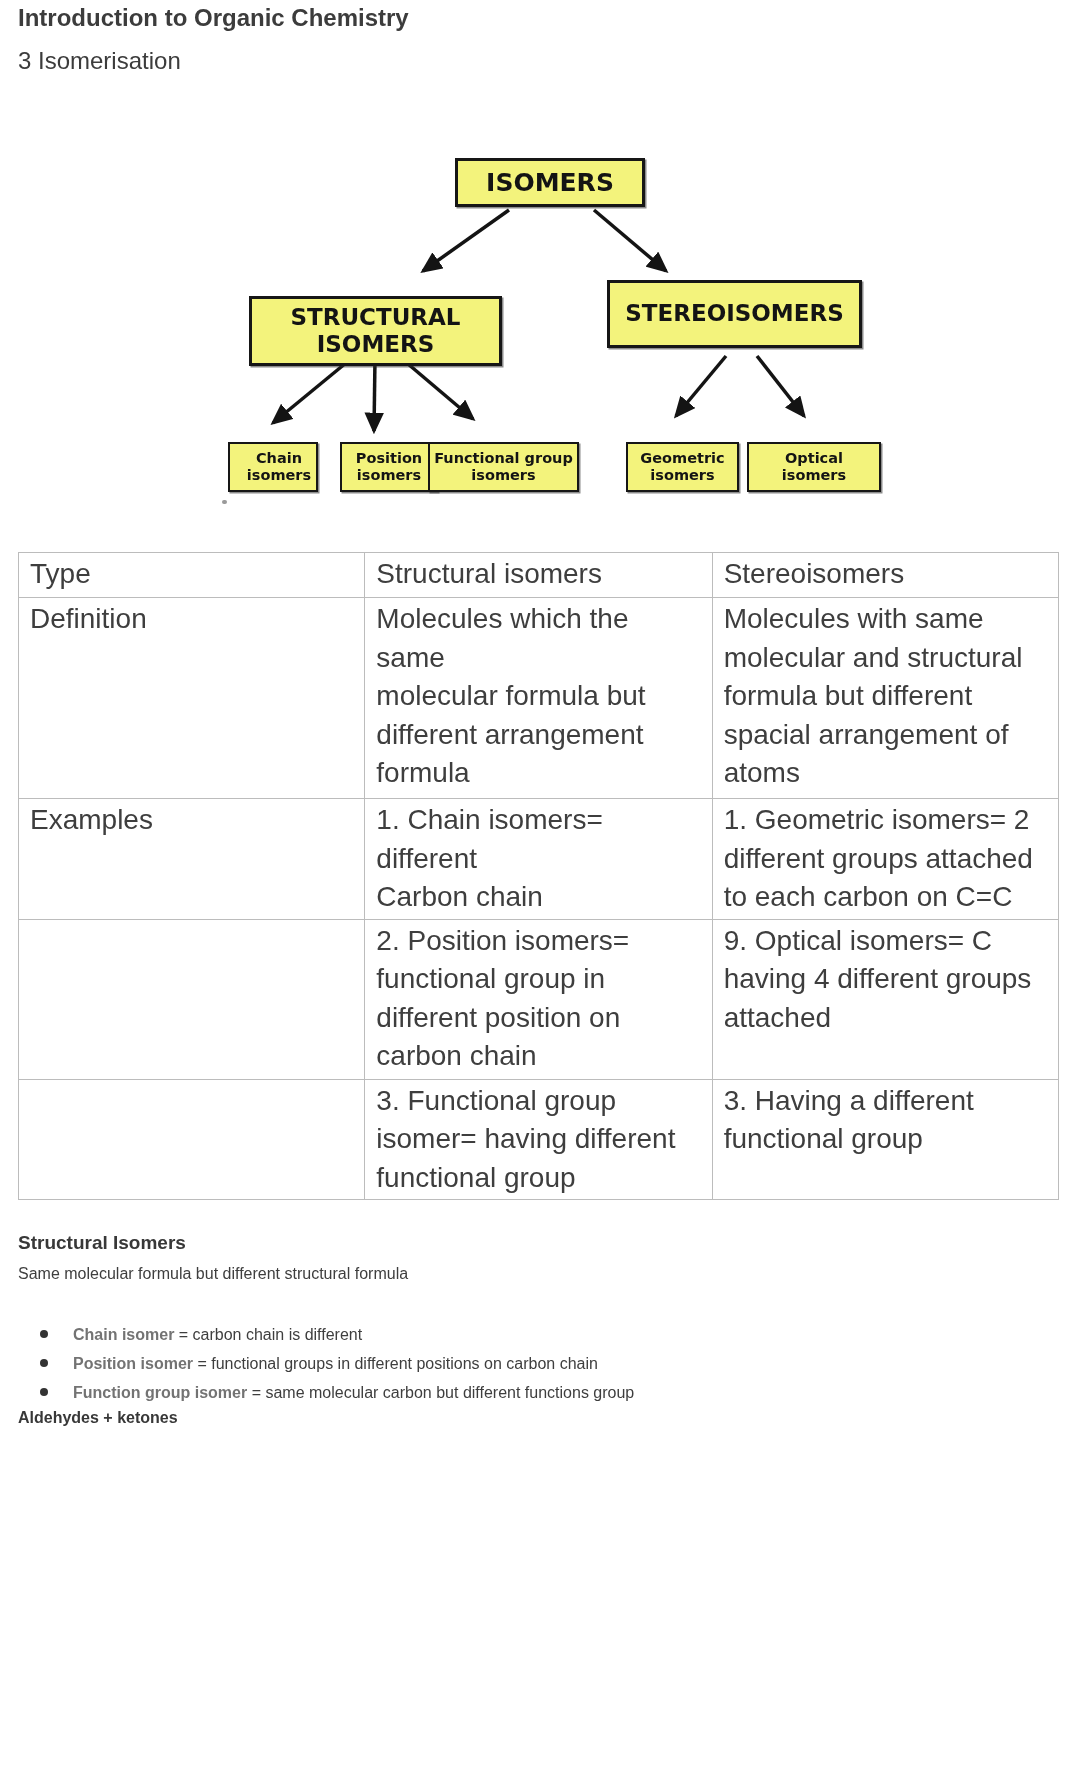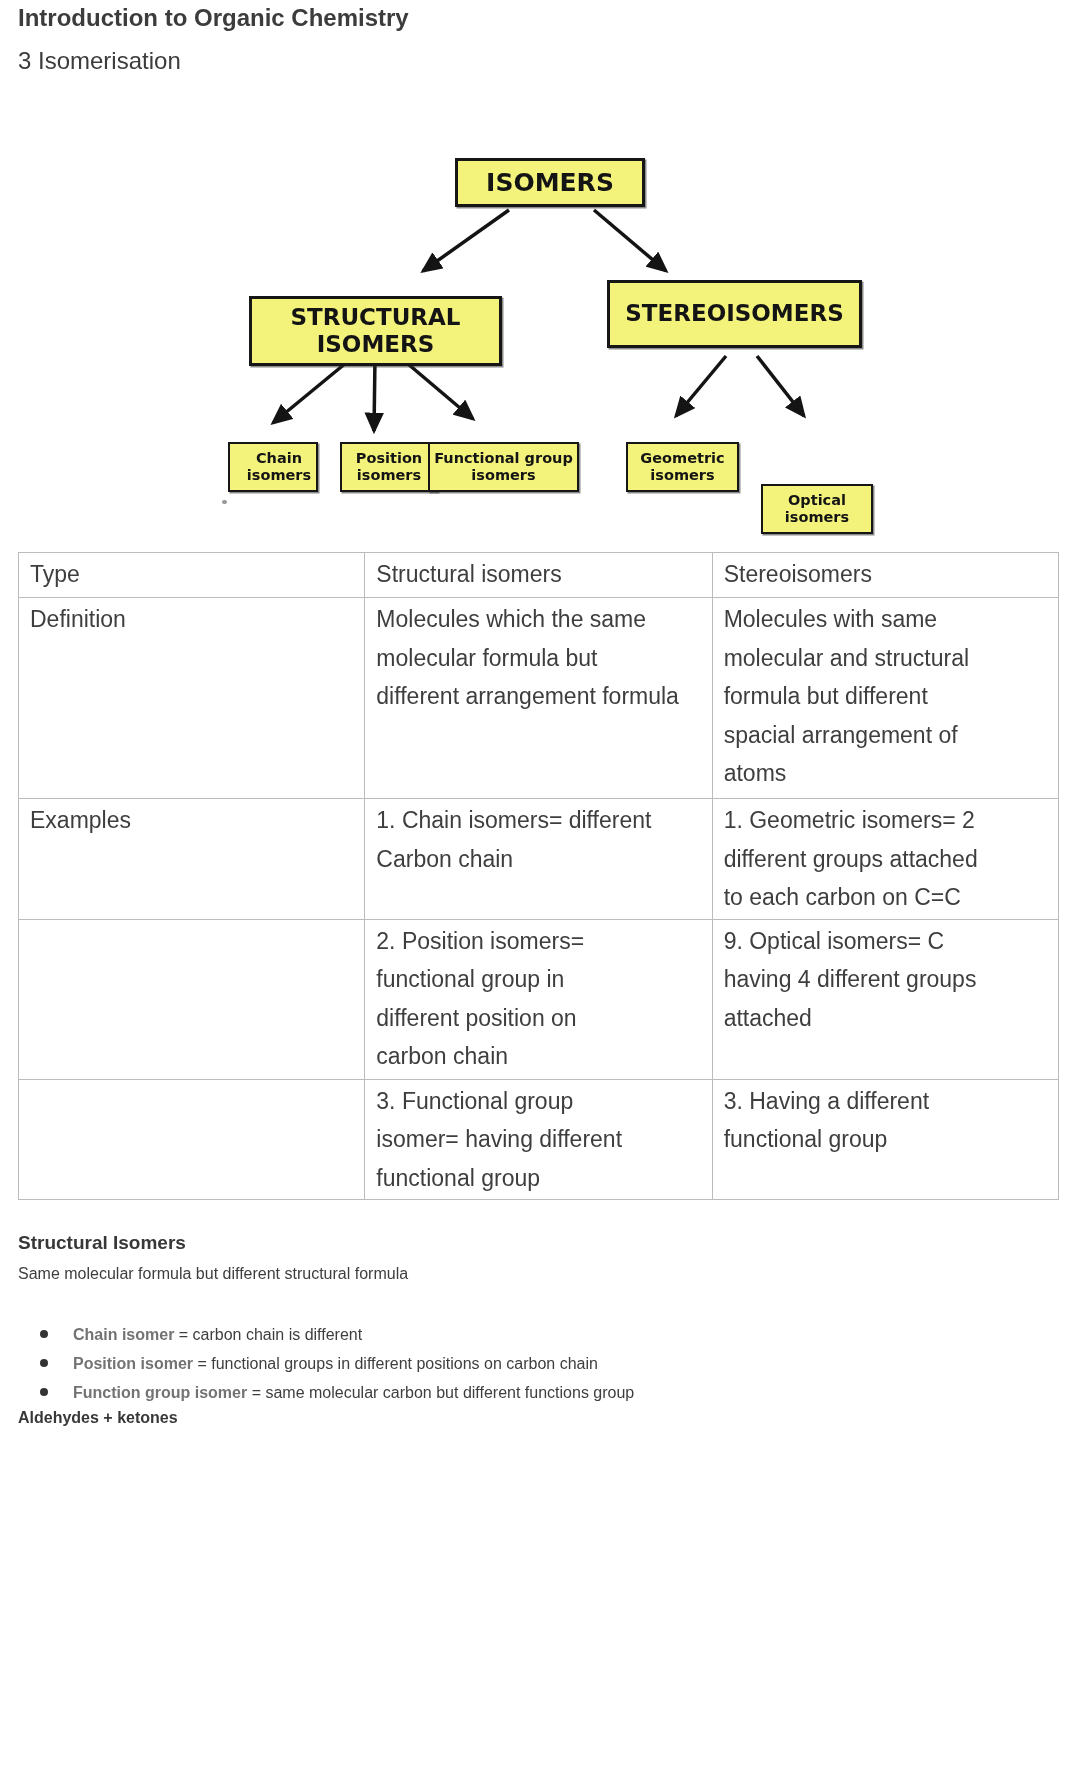--- a/index.html
+++ b/index.html
@@ -35,36 +35,36 @@
     box-sizing:border-box;
   }
   .fc-root   {left:250px;top:18px; width:190px;height:49px;font-size:25px;}
   .fc-left   {left:44px; top:140px;width:253px;height:70px;font-size:23px;margin-top:16px;}
   .fc-right  {left:402px;top:140px;width:255px;height:68px;font-size:23px;}
   .fc-leaf   {top:302px;height:50px;font-size:14.5px;border-width:2.5px;}
   .fc-leaf1  {left:23px; width:90px;padding-left:12px;}
   .fc-leaf2  {left:135px;width:98px;}
   .fc-leaf3  {left:223px;width:151px;}
   .fc-leaf4  {left:421px;width:113px;}
-  .fc-leaf5  {left:556px;width:112px;margin-top:42px;}
+  .fc-leaf5  {left:542px;width:134px;}
   .fc-arrows{position:absolute;left:0;top:0;pointer-events:none;}
   .stray-mark{
     position:absolute;left:222px;top:500px;width:5px;height:4px;
     background:#9a9a9a;border-radius:2px;
   }
   
   .tbl{
     position:absolute;left:18px;top:552px;width:1041px;
     border-collapse:collapse;table-layout:fixed;
   }
   .tbl td{
     border:1px solid #bcbcbc;
     vertical-align:top;
     padding:2px 11px;
-    font-size:23px;line-height:38.5px;color:#3e3e3e;
+    font-size:28px;line-height:38.5px;color:#3e3e3e;
     white-space:pre-line;overflow:hidden;margin-left:40px;
   }
   .r0{height:45px;}
   .r1{height:201px;}
   .r2{height:120px;}
   .r3{height:160px;}
   .r4{height:120px;}
   
   .sec-heading{
     position:absolute;left:18px;top:1230px;

